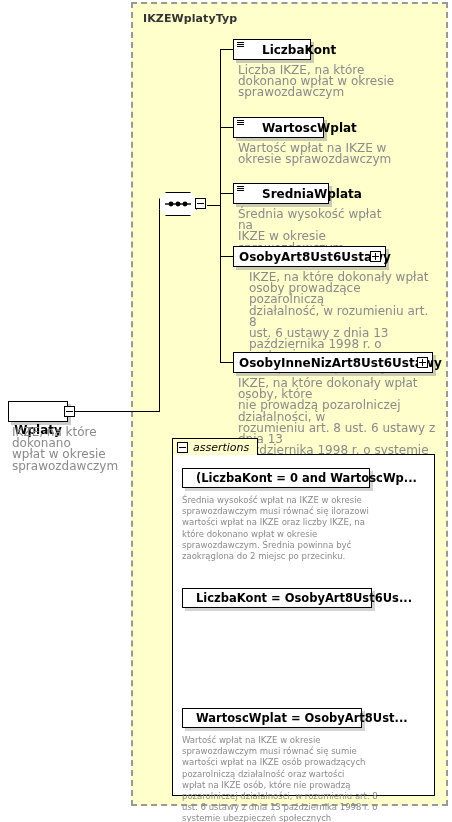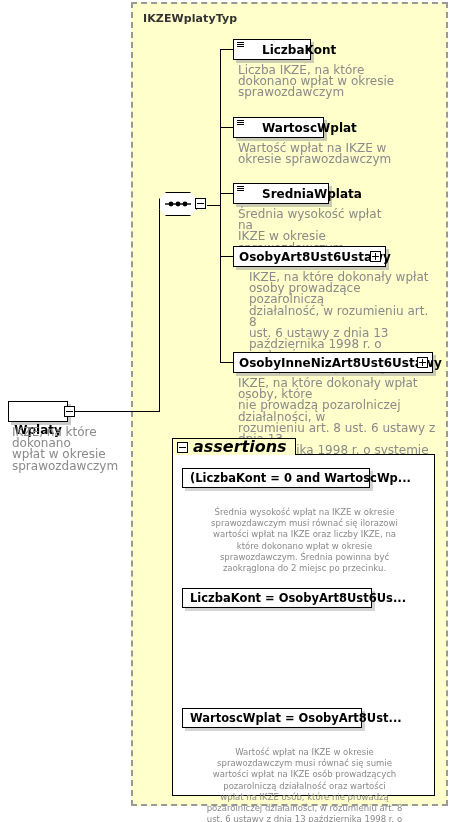--- a/index.html
+++ b/index.html
@@ -231,25 +231,24 @@
     background: #ffffcc;
     border: 1px solid #000000;
     border-bottom: none;
     box-sizing: border-box;
     display: flex;
     align-items: center;
     gap: 5px;
     z-index: 3;
   }
   .assert-tab .lbl {
-    font-size: 16px;
+    font-size: 11px;
     font-style: italic;
     color: #000000;
     line-height: 1;
-    font-weight: bold;
   }
   .assert-tab-toggle {
     position: relative;
     width: 11px;
     height: 11px;
     border: 1px solid #000000;
     background: #ffffff;
     box-sizing: border-box;
     flex: none;
   }
@@ -277,36 +276,35 @@
     left: 9px;
   }
   .assert-box {
     position: relative;
     background: #ffffff;
     border: 1px solid #000000;
     box-sizing: border-box;
     height: 20px;
     display: flex;
     align-items: center;
-    padding-left: 7px;
+    padding-left: 13px;
     box-shadow: 3px 3px 0 0 rgba(170,170,170,0.5);
   }
   .assert-box .nm {
     font-size: 11.5px;
     font-weight: bold;
     color: #000000;
     white-space: nowrap;
   }
   .assert-doc {
-    margin-top: 19px;
+    margin-top: 7px;
     font-size: 8.5px;
     line-height: 11.2px;
     color: #8a8a8a;
     white-space: pre-line;
-    text-align: center;
   }
 </style>
 </head>
 <body>
 
 <div>
 
   <div class="type-container"></div>
   <div class="type-title">IKZEWplatyTyp</div>
 

